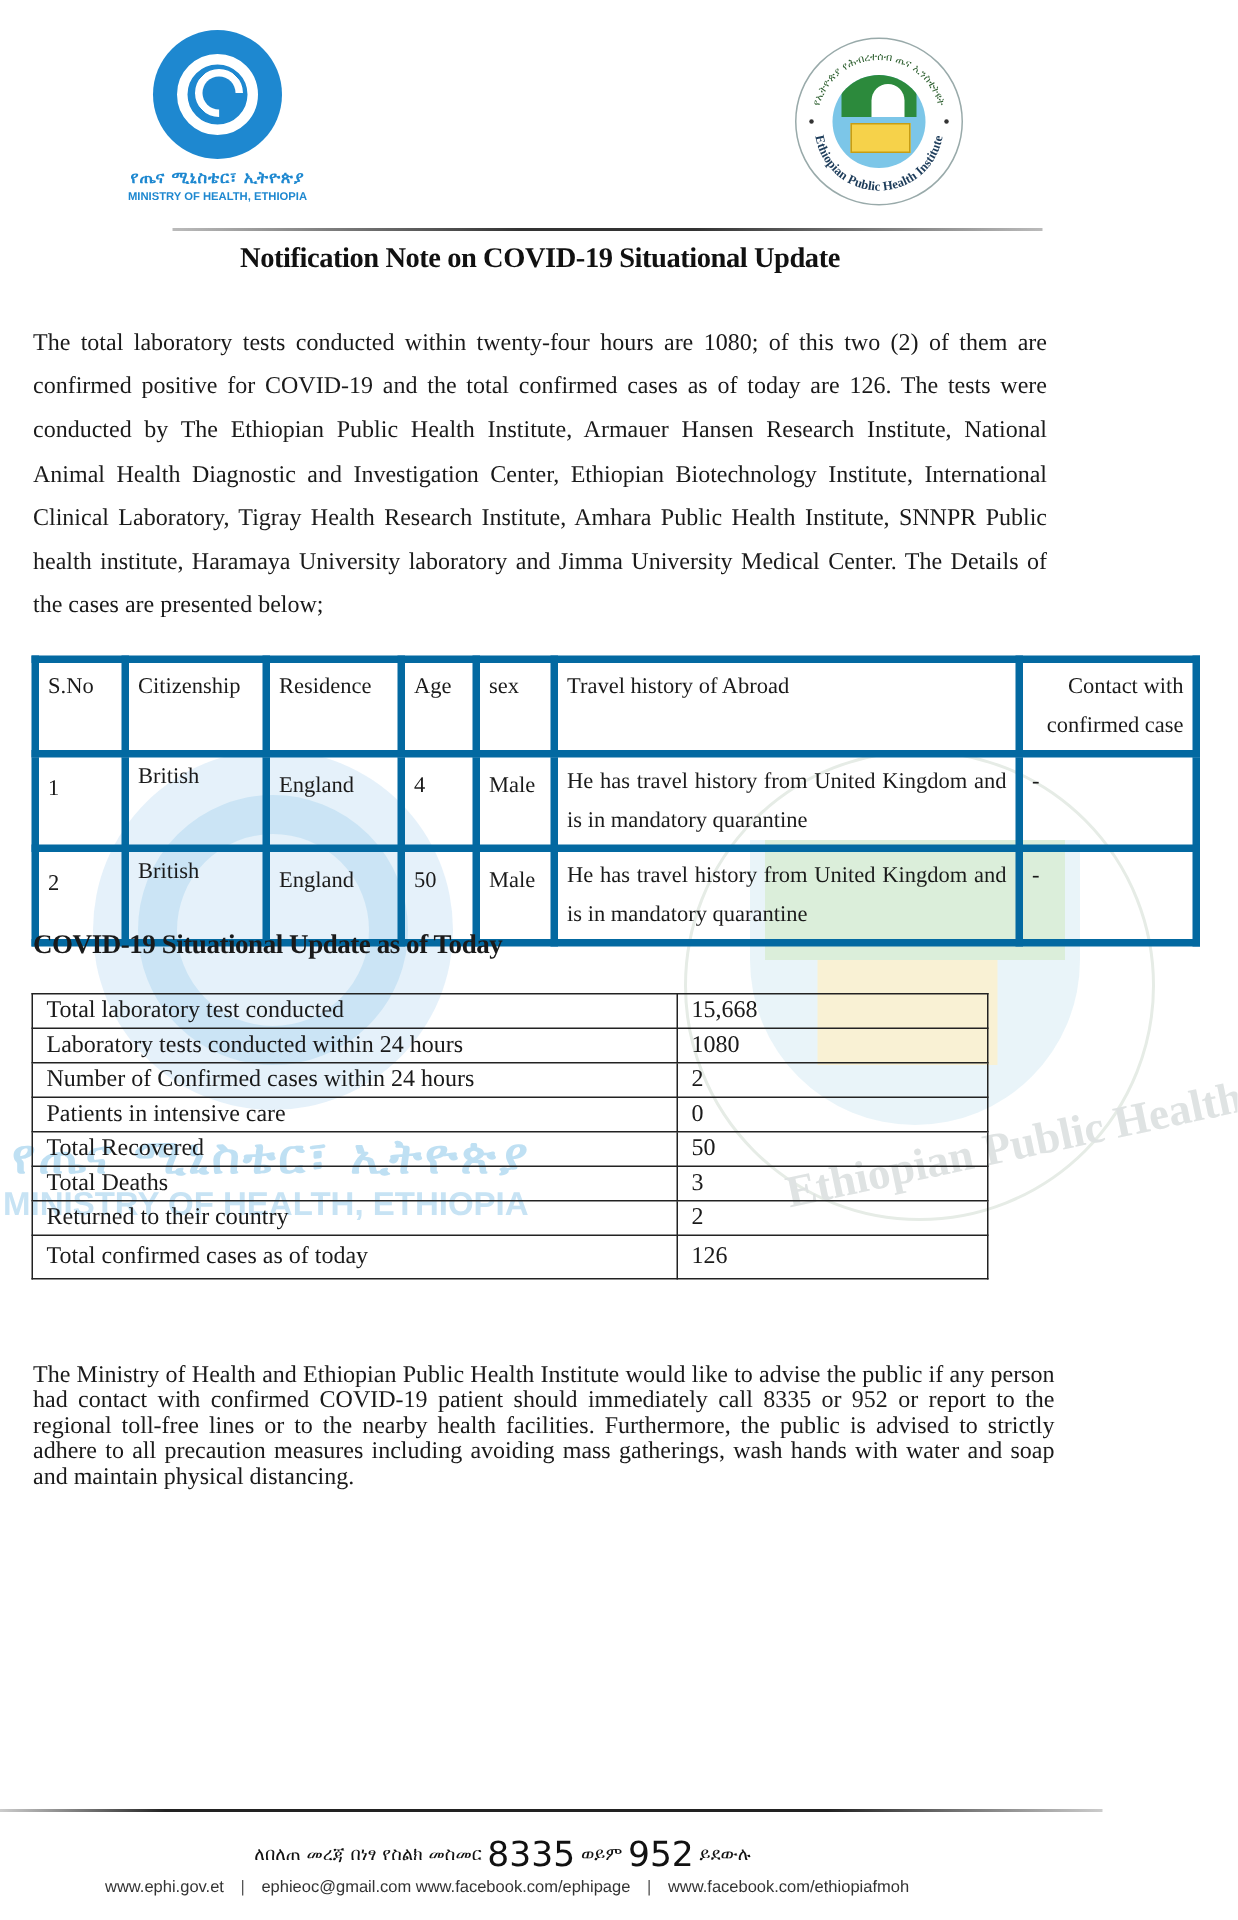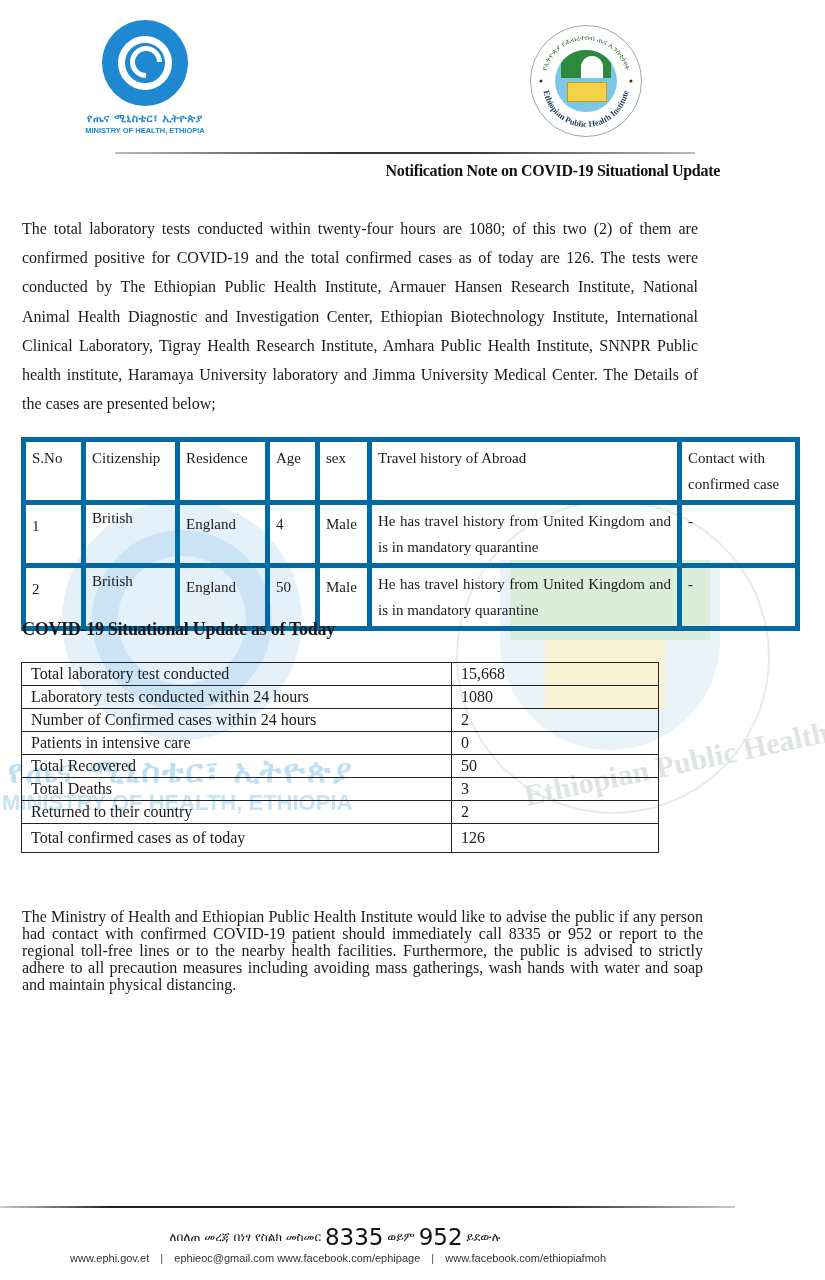--- a/index.html
+++ b/index.html
@@ -41,31 +41,31 @@
       border: 1px solid #9aa; box-sizing: border-box; background: #fff; }
     .logo-ephi .ring-text { position: absolute; left: 0; top: 0; width: 110px; height: 110px; }
     .logo-ephi .inner { position: absolute; left: 24px; top: 24px; width: 62px; height: 62px; border-radius: 50%; overflow: hidden; background: #7cc6e8; }
     .logo-ephi .arch { position: absolute; left: 6px; top: 0; width: 50px; height: 28px; background: #2c8a3c; }
     .logo-ephi .arch-hole { position: absolute; left: 20px; top: 6px; width: 22px; height: 22px; background: #fff; border-radius: 11px 11px 0 0; }
     .logo-ephi .book { position: absolute; left: 12px; top: 32px; width: 38px; height: 18px; background: #f6d24a; border: 1px solid #c79d14; }
 
     .header-rule { position: absolute; left: 115px; top: 152px; width: 580px; height: 2px;
       background: linear-gradient(to right, #bbb, #333 40%, #333 60%, #bbb); }
 
-    .page-title { position: absolute; left: 0; width: 720px; top: 162px; text-align: right; font-size: 16px;
+    .page-title { position: absolute; left: 0; width: 720px; top: 162px; text-align: center; font-size: 19px;
       font-weight: bold; letter-spacing: -0.3px; color: #111; }
 
     .intro { position: absolute; left: 22px; top: 214px; width: 676px; font-size: 16px; line-height: 29.2px;
       text-align: justify; margin: 0; }
 
     
     table.cases { position: absolute; left: 21px; top: 437px; width: 779px; border-collapse: collapse; font-size: 15px; }
     table.cases th, table.cases td { border: 5px solid #0369a1; vertical-align: top; padding: 3px 6px; font-weight: normal;
       text-align: left; line-height: 26px; }
-    table.cases th.contact { text-align: left; }
+    table.cases th.contact { text-align: right; }
     table.cases td.travel { text-align: justify; }
 
     .section-title { position: absolute; left: 22px; top: 619px; font-size: 18px; font-weight: bold; letter-spacing: -0.3px; }
 
     table.stats { position: absolute; left: 21px; top: 662px; width: 638px; border-collapse: collapse; font-size: 16px; }
     table.stats td { border: 1px solid #222; padding: 0 9px; height: 22px; line-height: 22px; }
     table.stats td.val { width: 188px; }
 
     .advice { position: absolute; left: 22px; top: 908px; width: 681px; font-size: 16px; line-height: 17px;
       text-align: justify; margin: 0; }

